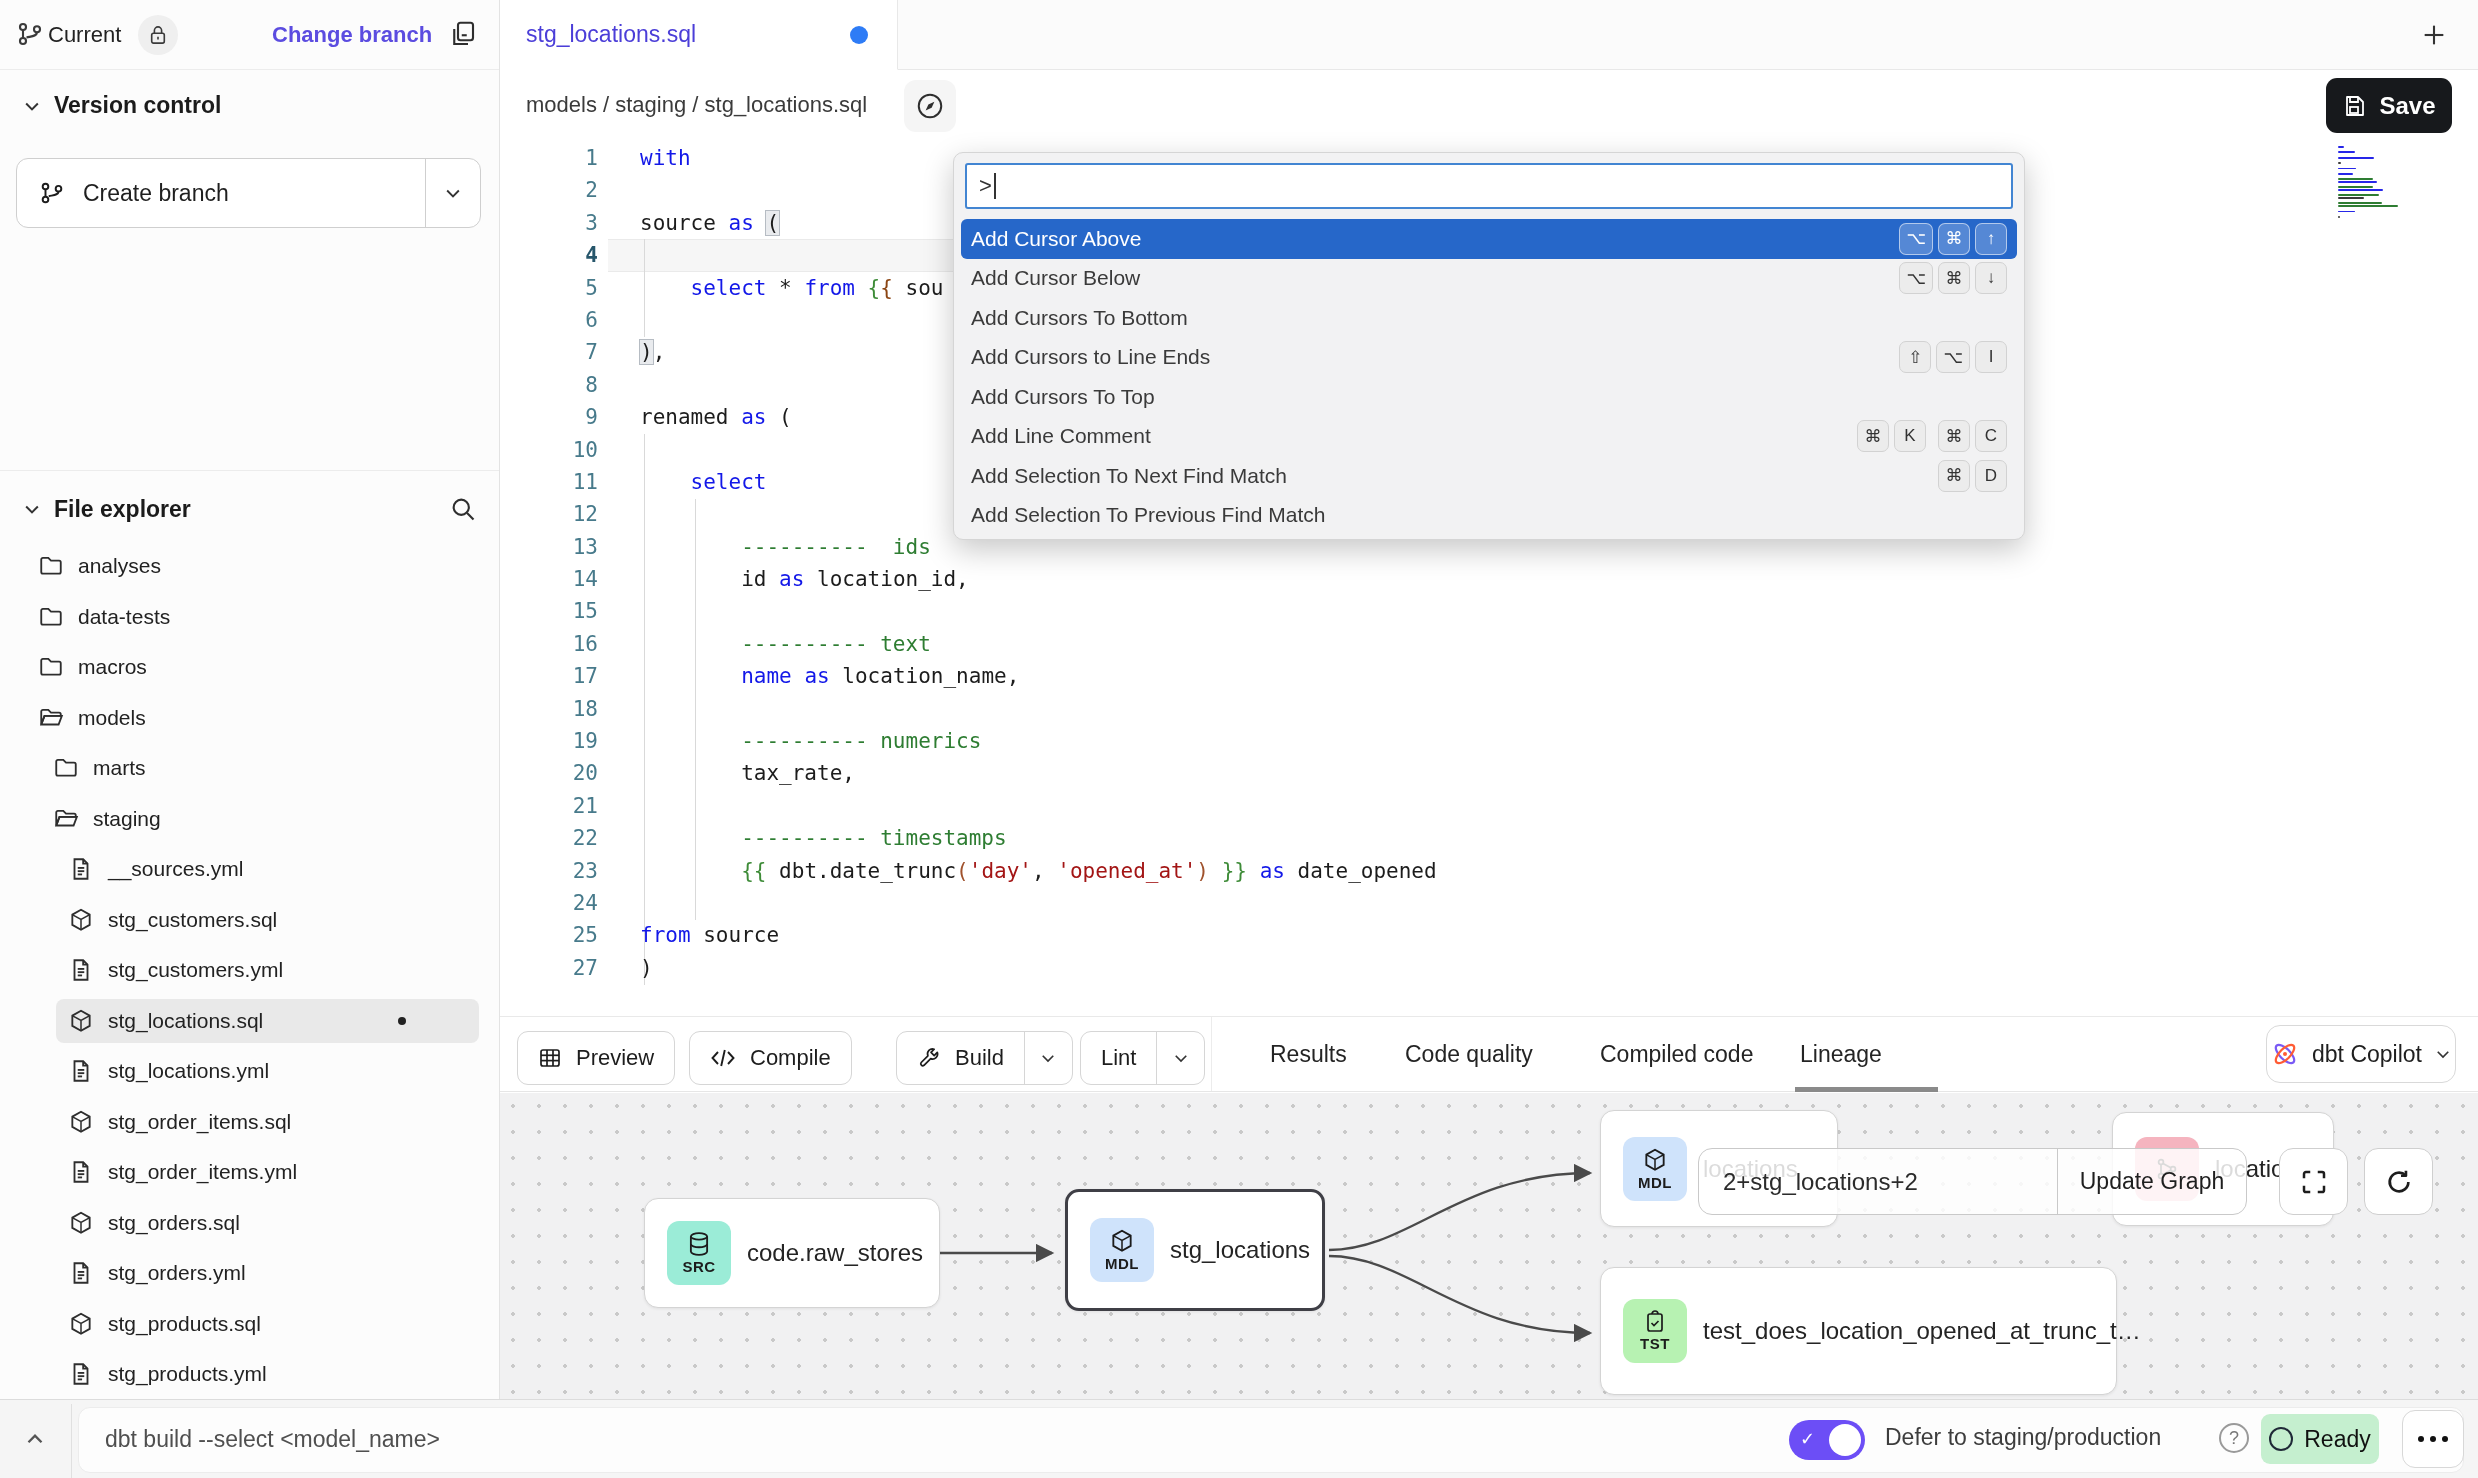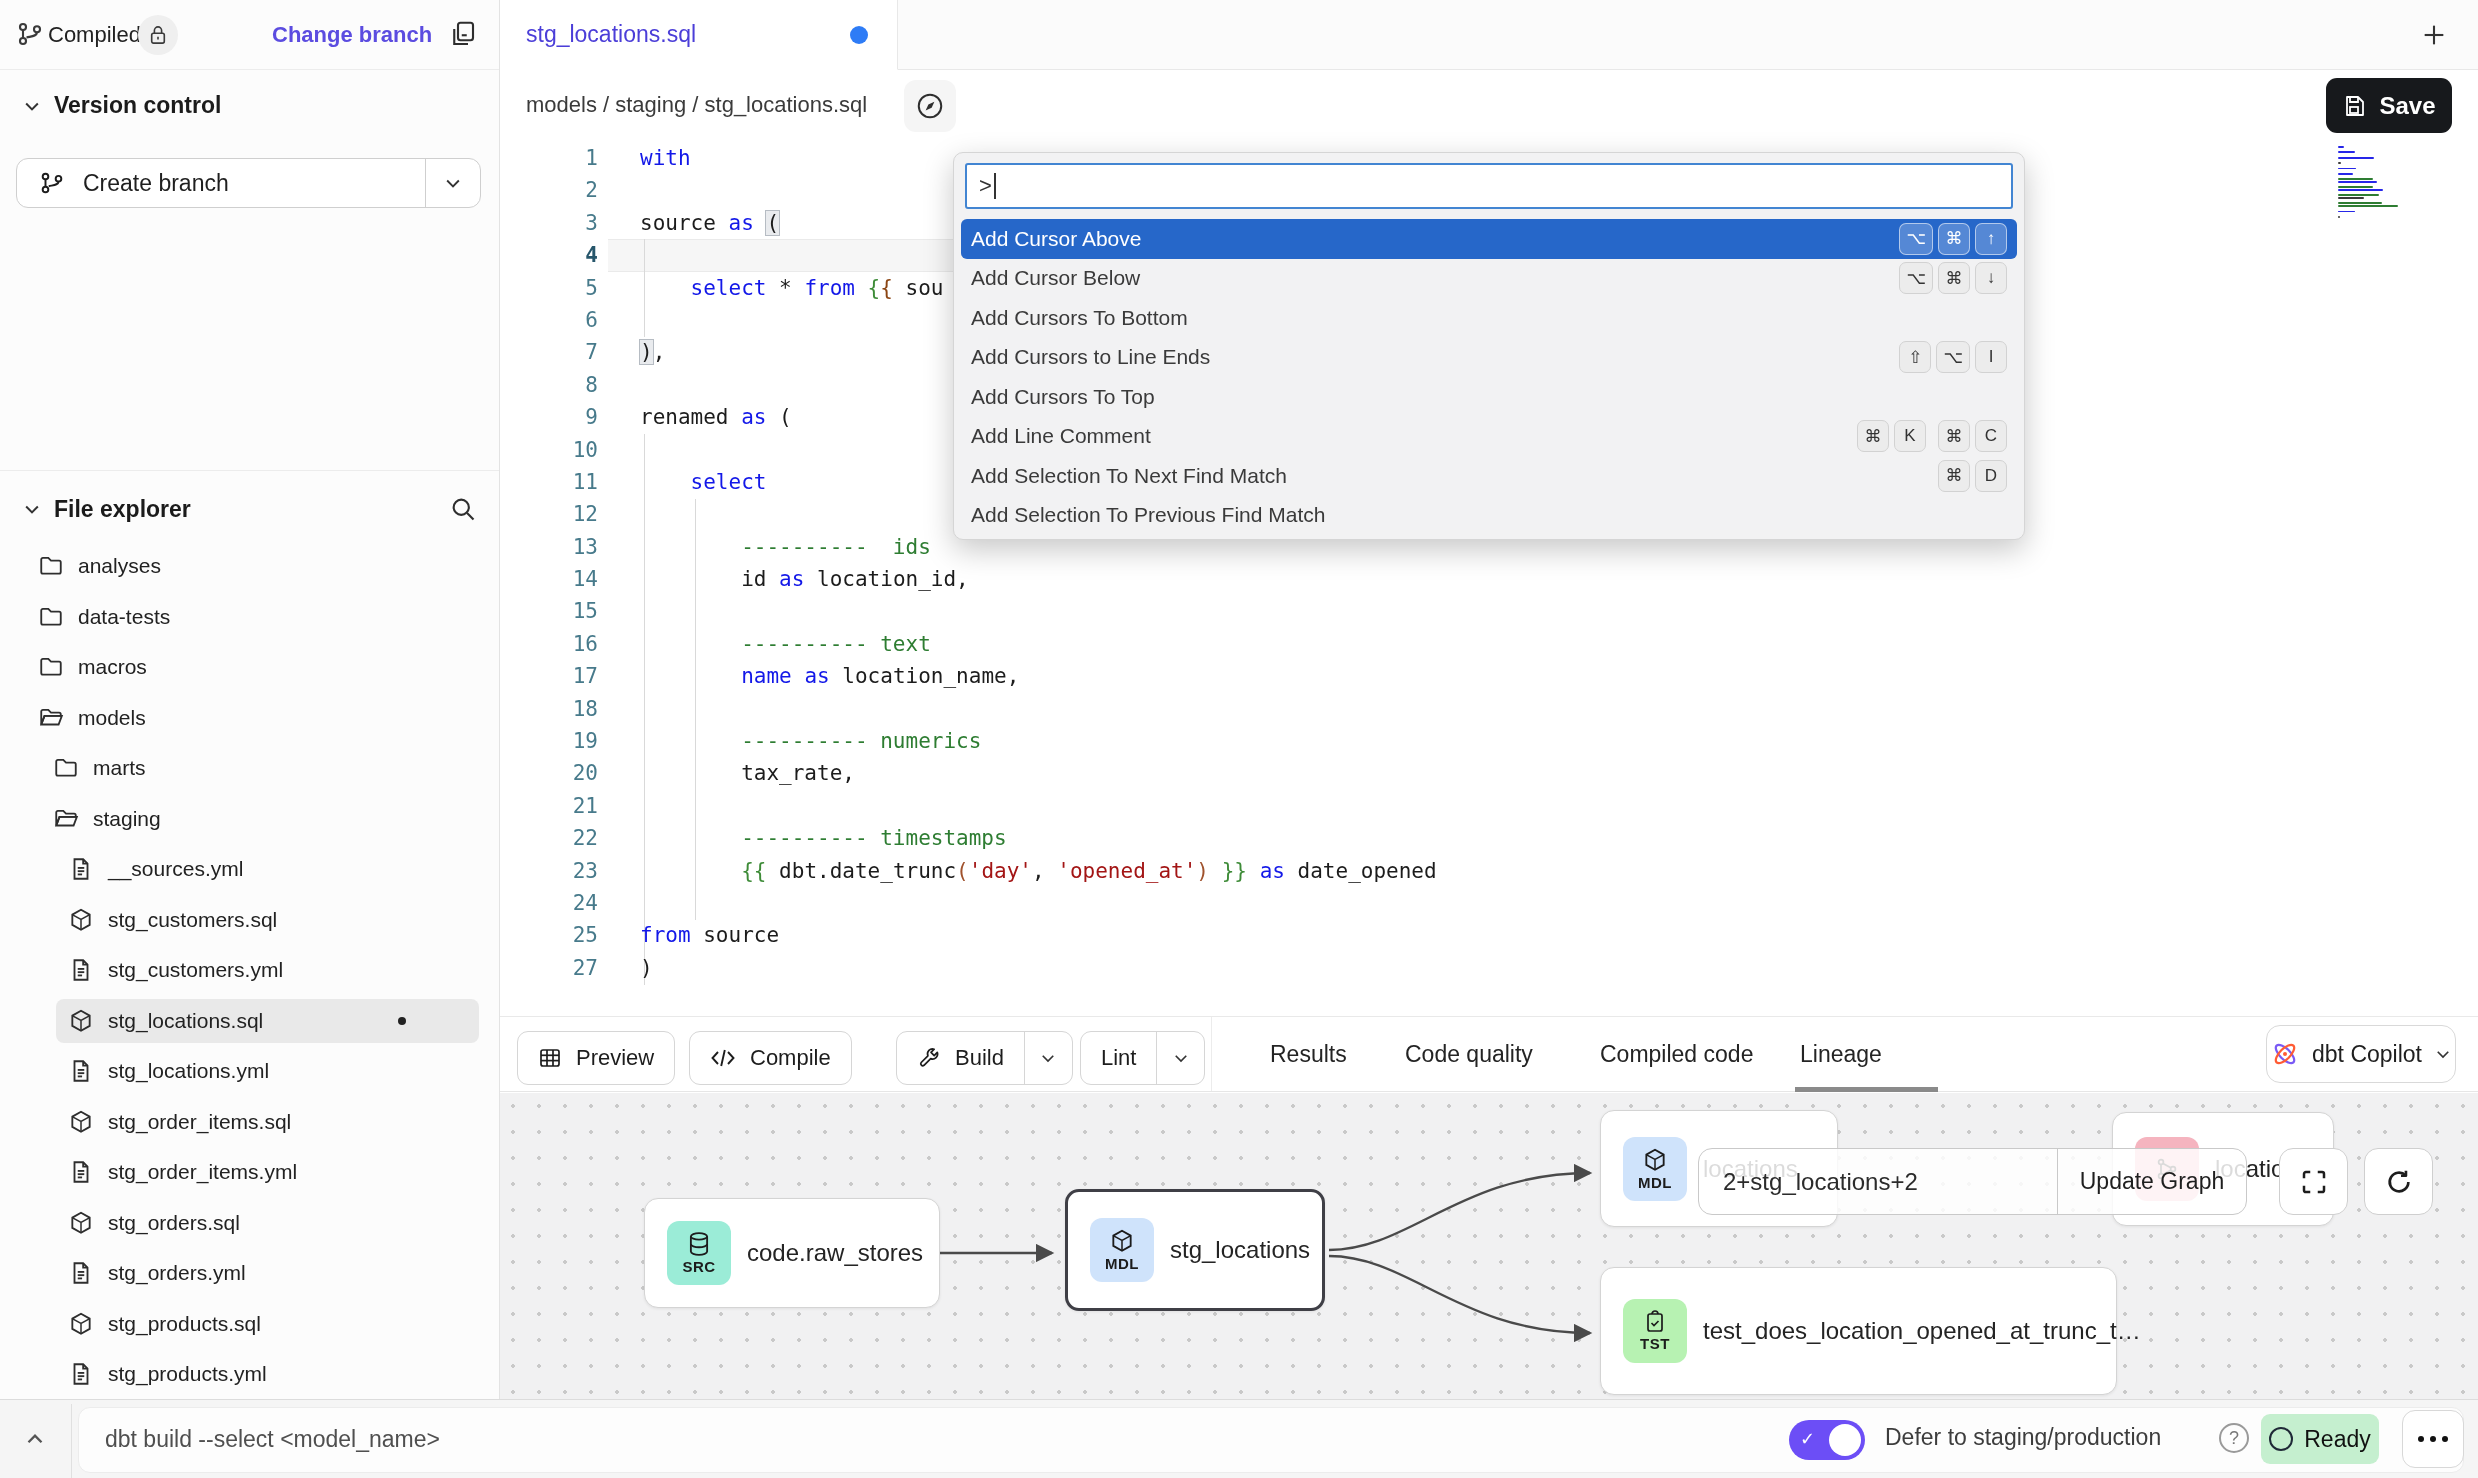--- a/index.html
+++ b/index.html
@@ -12,21 +12,21 @@
   #sidebar { position:absolute; left:0; top:0; width:500px; height:1399px;
     background:#fcfcfc; border-right:1px solid #e3e3e3; }
   #vc-header { position:absolute; left:0; top:0; width:100%; height:70px;
     border-bottom:1px solid #ececec; }
   .vc-cur-label { position:absolute; left:48px; top:22px; font-size:22px; color:#222; }
   .lock-chip { position:absolute; left:138px; top:15px; width:40px; height:40px;
     border-radius:50%; background:#efefef; display:flex; align-items:center; justify-content:center; }
   .change-branch { position:absolute; left:272px; top:22px; font-size:22px; font-weight:600; color:#5b4ce0; cursor:pointer; }
   #vc-title-row { position:absolute; left:22px; top:92px; display:flex; align-items:center; gap:12px; }
   .sec-title { font-size:23px; font-weight:700; color:#1b1b1b; }
-  #create-branch { position:absolute; left:16px; top:158px; width:465px; height:50px;
+  #create-branch { position:absolute; left:16px; top:158px; width:465px; height:70px;
     background:#fff; border:1.5px solid #cfcfcf; border-radius:12px; display:flex; align-items:center; }
   #create-branch .cb-main { flex:1; display:flex; align-items:center; gap:18px; padding-left:22px; font-size:23px; font-weight:500; }
   #create-branch .cb-split { width:55px; height:100%; border-left:1.5px solid #cfcfcf;
     display:flex; align-items:center; justify-content:center; }
   #fe-section { position:absolute; left:0; top:470px; width:100%; bottom:0; border-top:1px solid #ececec; }
   #fe-header { position:absolute; left:22px; top:24px; right:22px; display:flex; align-items:center; gap:12px; }
   #fe-search { margin-left:auto; }
   #file-list { position:absolute; left:0; top:70px; width:100%; }
   .fe-item { position:relative; height:50.5px; display:flex; align-items:center; cursor:pointer; }
   .fe-bg { position:absolute; top:3px; bottom:3px; right:20px; background:#e9e9e9; border-radius:8px; }
@@ -161,21 +161,21 @@
 <div id="sidebar">
   <div id="vc-header">
     <span class="abs" style="left:16px;top:20px">
       <svg width="28" height="28" viewBox="0 0 24 24" fill="none" stroke="#3a3a3a" stroke-width="1.8">
           <circle cx="6" cy="6" r="2.6"></circle>
           <circle cx="6" cy="18" r="2.6"></circle>
           <circle cx="18" cy="8" r="2.6"></circle>
           <path d="M6 8.6v6.8M18 10.6c0 3.4-5 3.4-9 4.4"></path>
         </svg>
     </span>
-    <span class="vc-cur-label">Compiled</span>
+    <span class="vc-cur-label">Current</span>
     <span class="lock-chip">
       <svg width="18" height="20" viewBox="0 0 20 22" fill="none" stroke="#3a3a3a" stroke-width="1.8">
           <rect x="3" y="9" width="14" height="11" rx="2"></rect>
           <path d="M6 9V6a4 4 0 0 1 8 0v3"></path>
           <line x1="10" y1="13" x2="10" y2="16"></line>
         </svg>
     </span>
     <span class="change-branch">Change branch</span>
     <span class="abs" style="left:448px;top:18px">
       <svg width="30" height="32" viewBox="0 0 24 24" fill="none" stroke="#2e2e2e" stroke-width="1.7">

